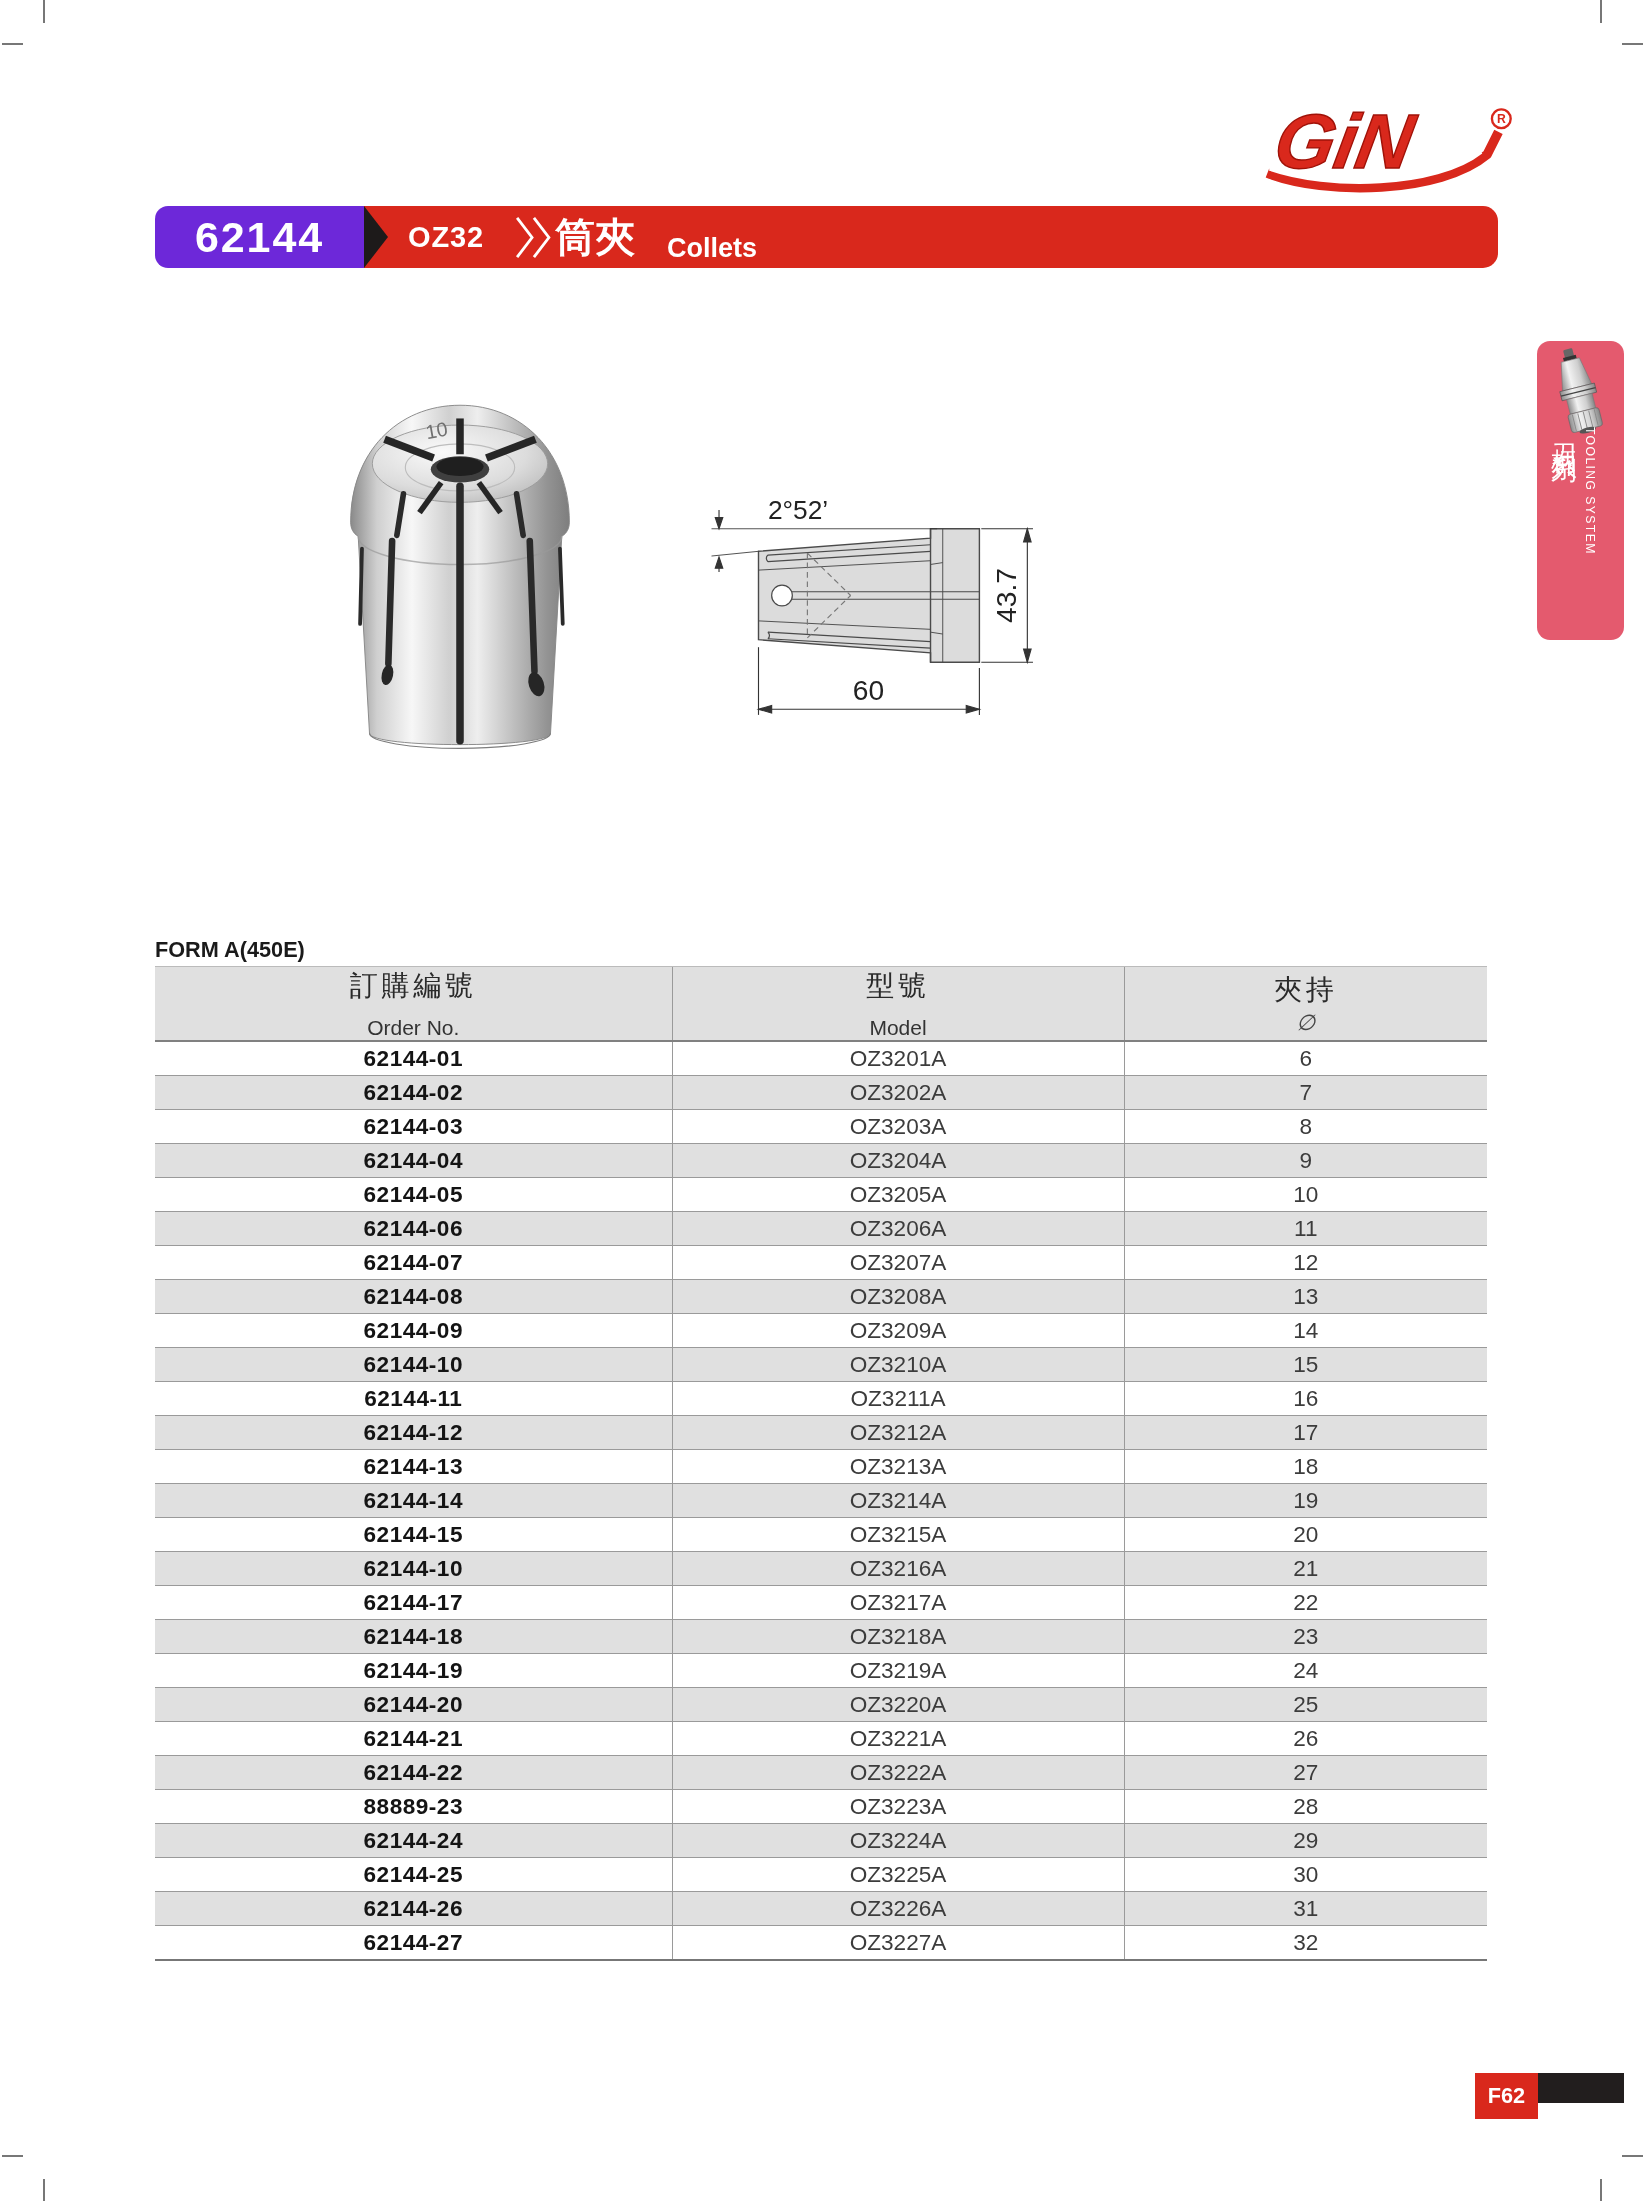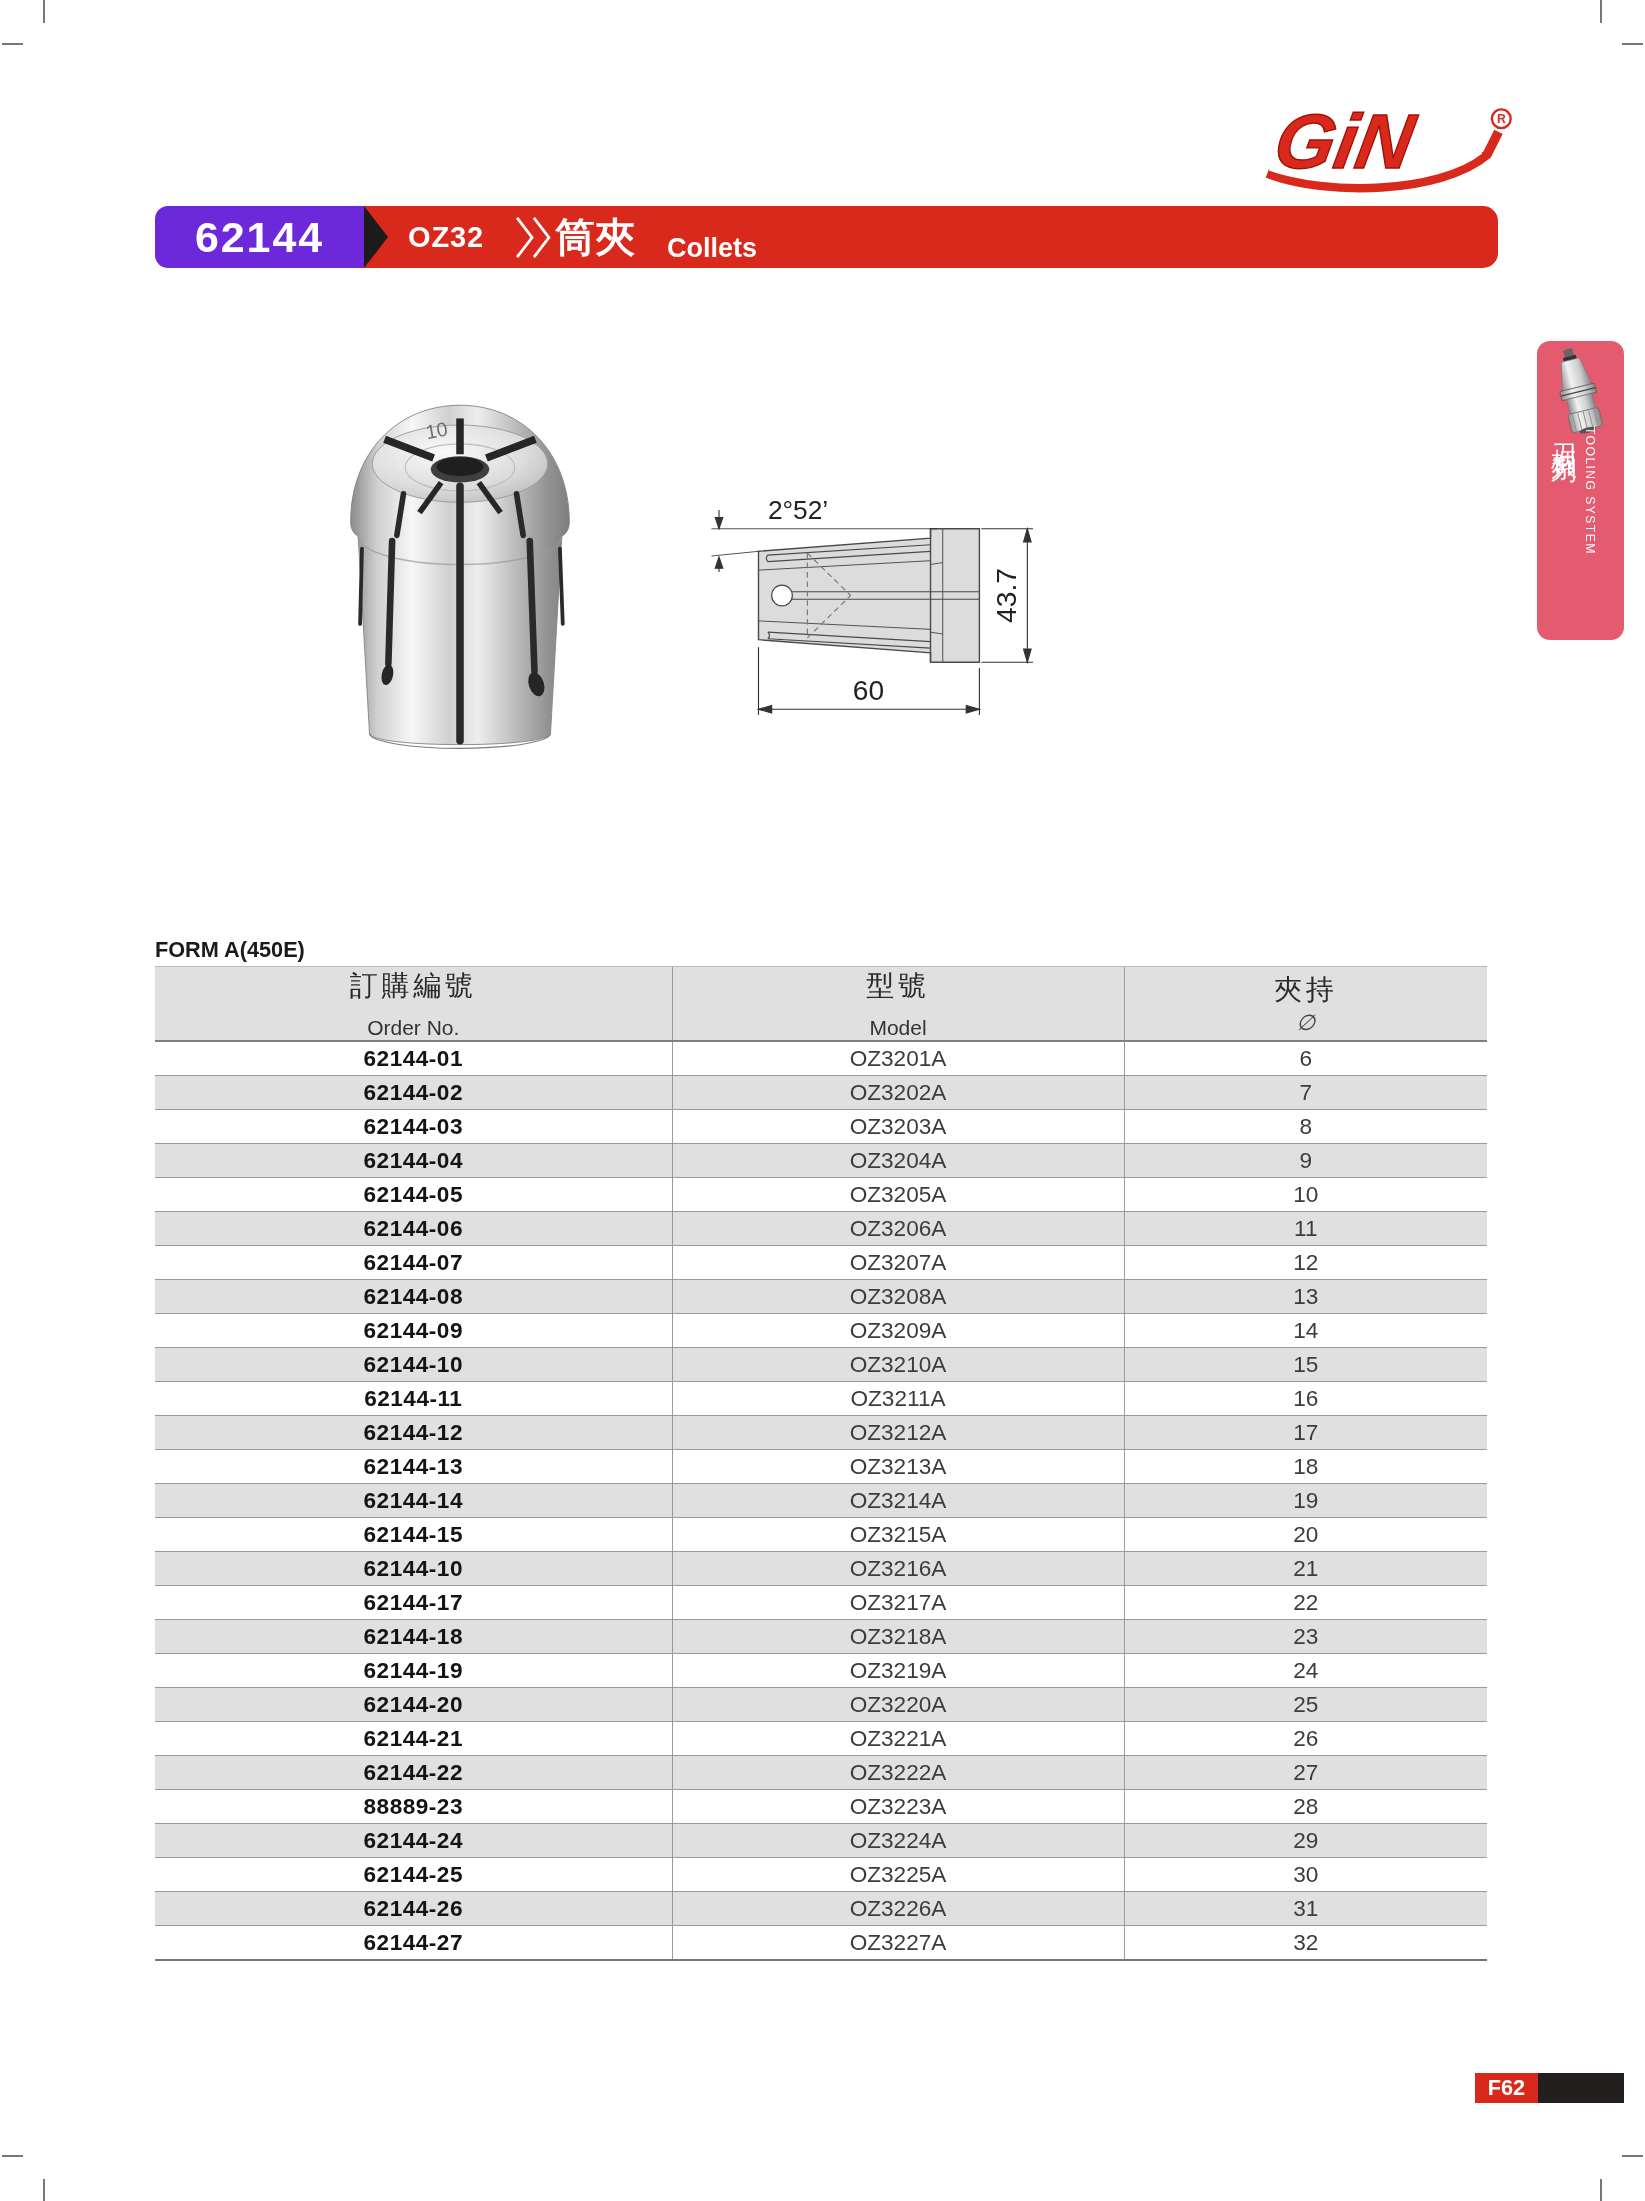--- a/index.html
+++ b/index.html
@@ -73,21 +73,21 @@
     height:33px; padding:0; text-align:center; vertical-align:middle;
     border-bottom:1.9px solid #9a9a9a; font-size:22.6px;
   }
   .collet-table td + td, .collet-table th + th { border-left:1.9px solid #9a9a9a; }
   .collet-table tbody tr.alt { background:#e0e0e0;padding-left:17px; }
   .collet-table tbody tr:last-child td { border-bottom:2.8px solid #777; }
   td.c-order { font-weight:bold; color:#141414; letter-spacing:0.5px; }
   td.c-model, td.c-dia { color:#3c3c3c; }
   
   .f62-red {
-    position:absolute; left:1475px; top:2073px; width:63px; height:30px; background:#d9281c;
+    position:absolute; left:1475px; top:2073px; width:63px; height:46px; background:#d9281c;
     color:#fff; font-size:21.7px; font-weight:bold; display:flex; align-items:center; justify-content:center;
   }
   .f62-black { position:absolute; left:1538px; top:2073px; width:86px; height:30px; background:#221e1e; }
 </style>
 </head>
 <body>
 
 <div id="page">
 
   <div class="cm" style="left:43px;top:0;width:1.9px;height:22.6px"></div>

